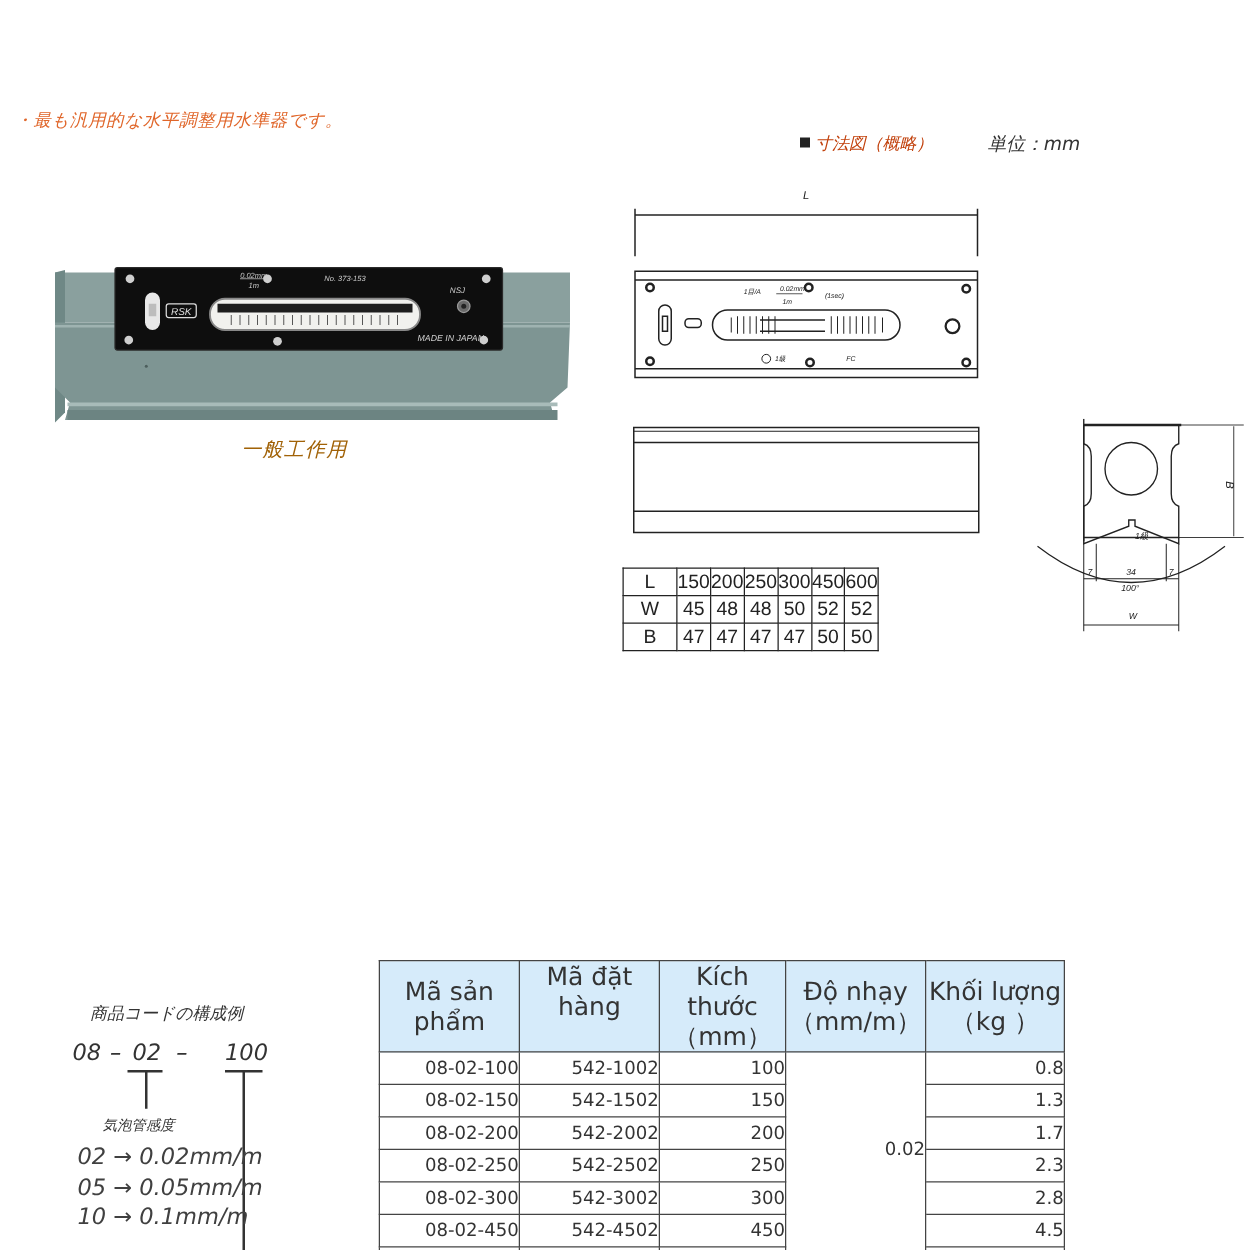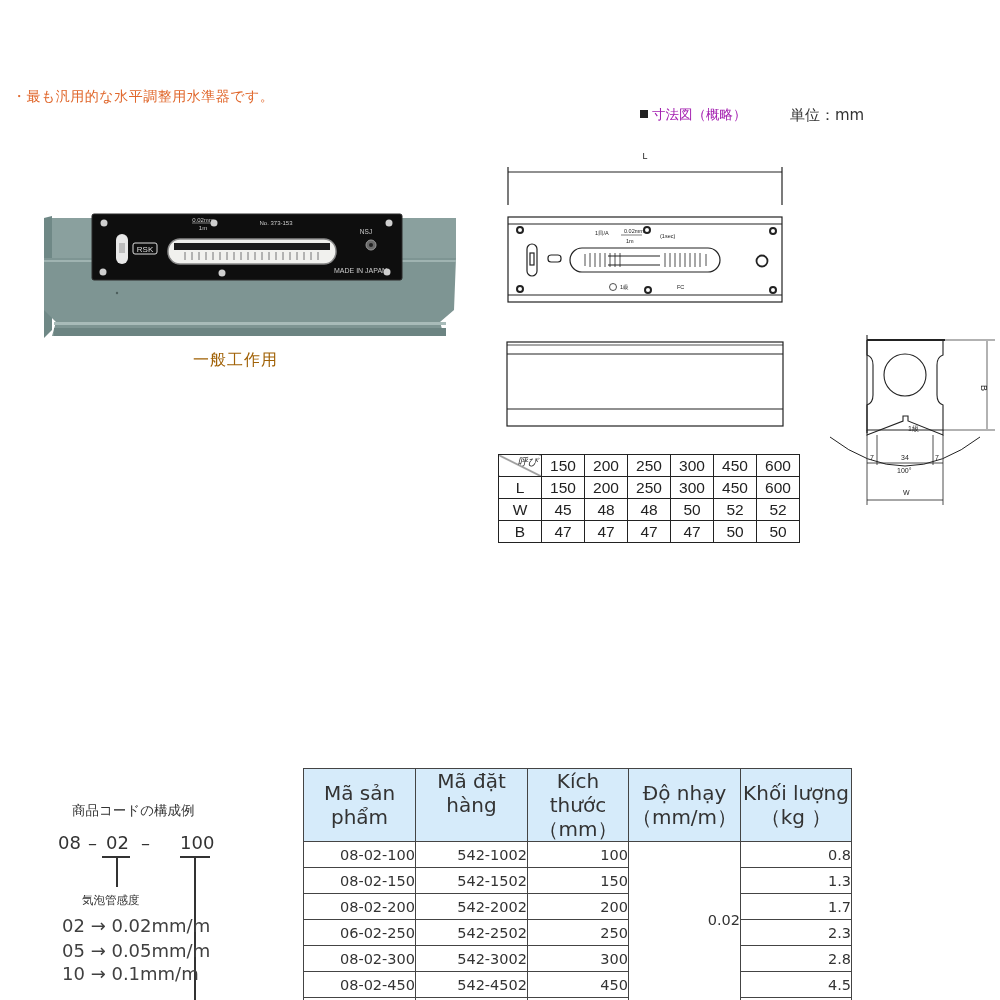--- a/index.html
+++ b/index.html
@@ -1,22 +1,22 @@
 <!DOCTYPE html>
 <html><head>
 <meta charset="utf-8">
 <style>
   html, body { margin:0; padding:0; }
   body { width:1000px; height:1000px; background:#ffffff; position:relative; overflow:hidden;
          font-family:"DejaVu Sans", sans-serif; color:#333; }
-  .abs { position:absolute; }
+  .abs { position:absolute;font-style:italic; }
 
   
   .headline { left:12px; top:88px; font-size:14px; color:#e0662a; letter-spacing:0.5px; }
-  .dim-title { left:640px; top:106px; font-size:13.5px; color:#a21caf; }
+  .dim-title { left:640px; top:106px; font-size:13.5px; color:#c2410c; }
   .dim-title .sq { display:inline-block; width:8px; height:8px; background:#222; margin-right:4px; vertical-align:1px; }
   .dim-unit { left:790px; top:106px; font-size:15px; color:#333; }
 
   
   .level-photo { left:40px; top:210px; width:420px; height:135px; }
   .caption { left:193px; top:350px; font-size:16px; color:#a16207; letter-spacing:1px; }
 
   
   .drawing-top { left:500px; top:145px; width:290px; height:160px; }
   .drawing-side { left:500px; top:338px; width:290px; height:92px; }
@@ -208,31 +208,20 @@
     <text x="76" y="125" font-size="7" fill="#222" stroke="none" font-family="Liberation Sans, sans-serif">34</text>
     <text x="110" y="125" font-size="7" fill="#222" stroke="none" font-family="Liberation Sans, sans-serif">7</text>
     <text x="72" y="138" font-size="7" fill="#222" stroke="none" font-family="Liberation Sans, sans-serif">100°</text>
     <line x1="42" y1="165" x2="118" y2="165" stroke-width="0.8"></line>
     <text x="78" y="160" font-size="7" fill="#222" stroke="none" font-family="Liberation Sans, sans-serif">W</text>
   </svg>
 </div>
 
 <table class="dim">
   <tbody>
-      <tr>
-    <td class="rh diag">
-          <span>呼び</span>
-        </td>
-    <td class="c">150</td>
-    <td class="c">200</td>
-    <td class="c">250</td>
-    <td class="c">300</td>
-    <td class="c">450</td>
-    <td class="c">600</td>
-  </tr>
   <tr>
     <td class="rh">L</td>
     <td>150</td>
     <td>200</td>
     <td>250</td>
     <td>300</td>
     <td>450</td>
     <td>600</td>
   </tr>
   <tr>
@@ -313,21 +302,21 @@
       <td>150</td>
       <td>1.3</td>
     </tr>
     <tr>
       <td>08-02-200</td>
       <td>542-2002</td>
       <td>200</td>
       <td>1.7</td>
     </tr>
     <tr>
-      <td>06-02-250</td>
+      <td>08-02-250</td>
       <td>542-2502</td>
       <td>250</td>
       <td>2.3</td>
     </tr>
     <tr>
       <td>08-02-300</td>
       <td>542-3002</td>
       <td>300</td>
       <td>2.8</td>
     </tr>

